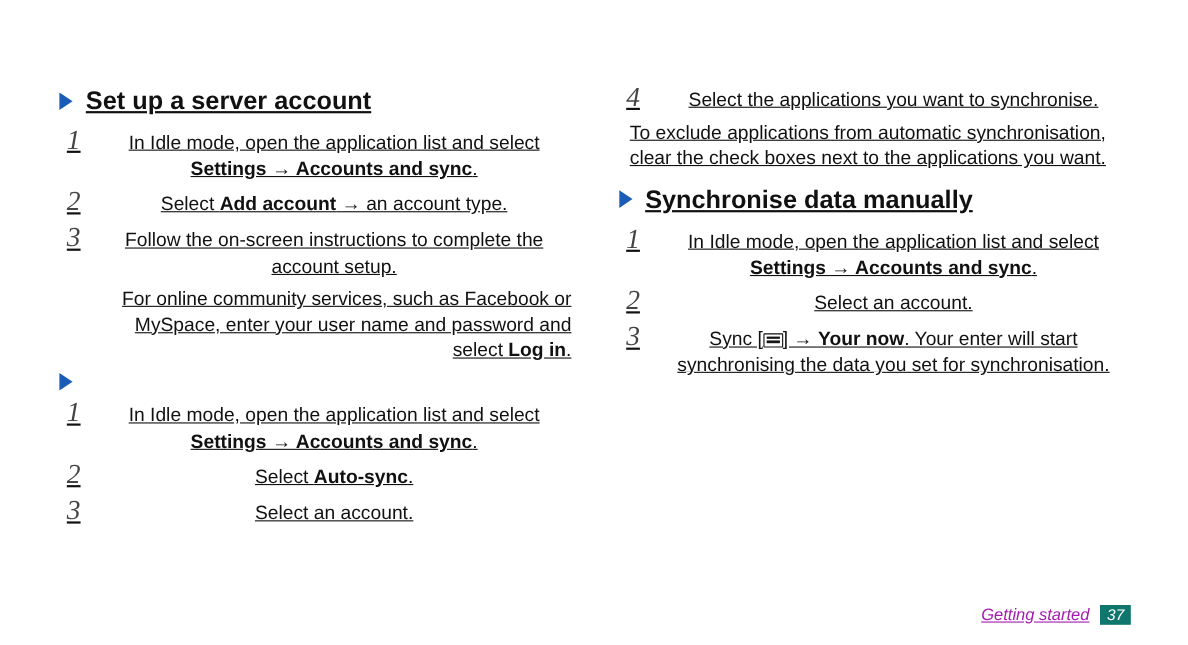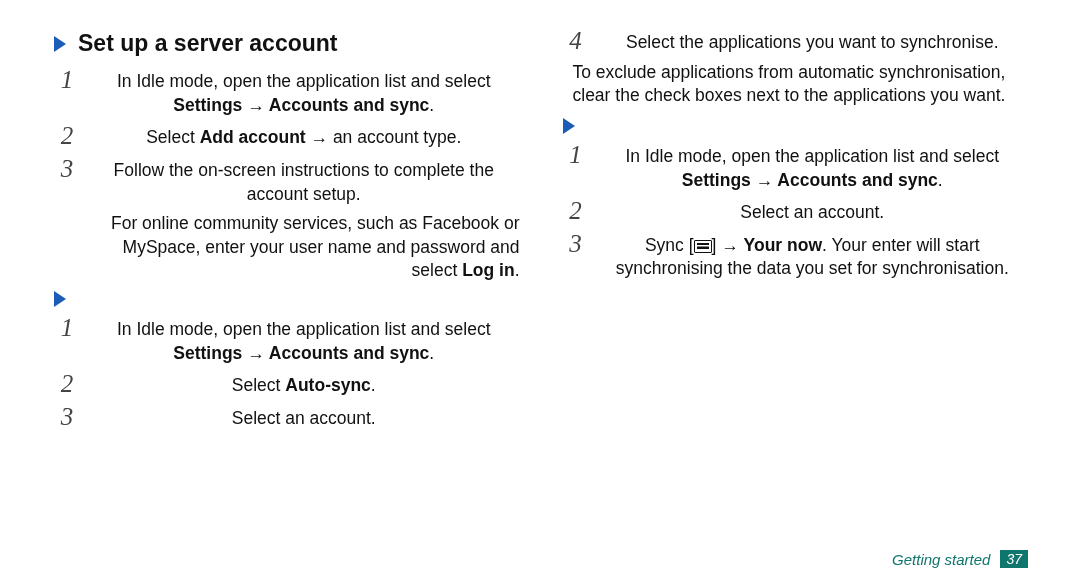--- a/index.html
+++ b/index.html
@@ -7,22 +7,23 @@
     width: 1080px;
     height: 586px;
     font-family: "Segoe UI", "Helvetica Neue", Arial, sans-serif;
     font-size: 17.5px;
     color: #111;
     position: relative;
     background: #fff;
   }
   .columns {
     display: flex;
-    padding: 28px 52px 0 52px;
+    padding: 76px 52px 0 52px;
     gap: 41px;
+    text-decoration: underline;
   }
   .col {
     flex: 1;
     line-height: 1.35;
   }
   .sect-head {
     display: flex;
     align-items: center;
     gap: 12px;
     margin-bottom: 8px;
@@ -101,21 +102,22 @@
     position: absolute;
     bottom: 18px;
     right: 52px;
     display: flex;
     align-items: center;
     gap: 10px;
     font-size: 15px;
   }
   .footer-label {
     font-style: italic;
-    color: #0f766e;
+    color: #a21caf;
+    text-decoration: underline;
   }
   .page-badge {
     background: #0f766e;
     color: #fff;
     font-style: italic;
     padding: 1px 6px;
     font-size: 14px;
   }
 </style>
 </head>
@@ -187,20 +189,21 @@
       <span class="step-num">4</span>
       <div class="step-body">
         <p>Select the applications you want to synchronise.</p>
       </div>
     </div>
 
     <p class="plain-note">To exclude applications from automatic synchronisation, clear the check boxes next to the applications you want.</p>
 
     <div class="sect-head">
       <span class="chev"></span>
+      <span class="sect-title">Synchronise data manually</span>
     </div>
 
     <div class="step">
       <span class="step-num">1</span>
       <div class="step-body">
         <p><span>In Idle mode, open the application list and select </span><b>Settings → Accounts and sync</b><span>.</span></p>
       </div>
     </div>
 
     <div class="step">

